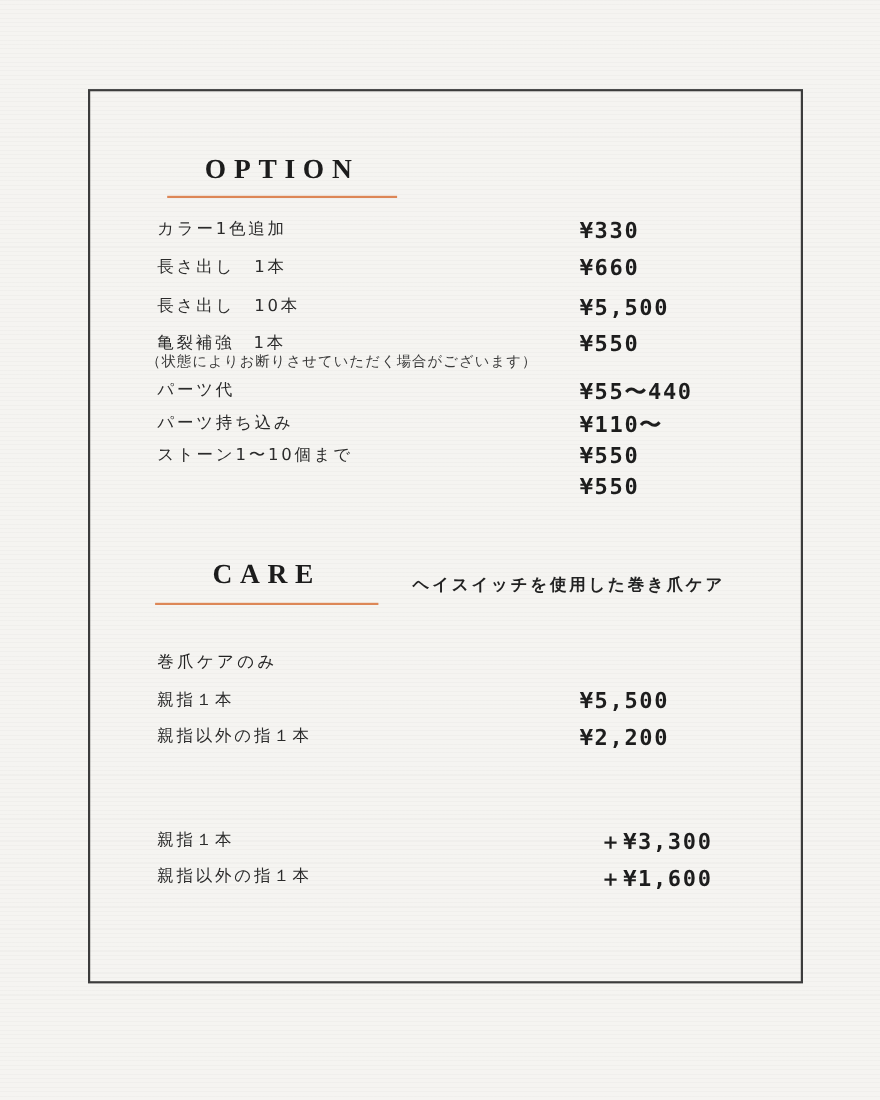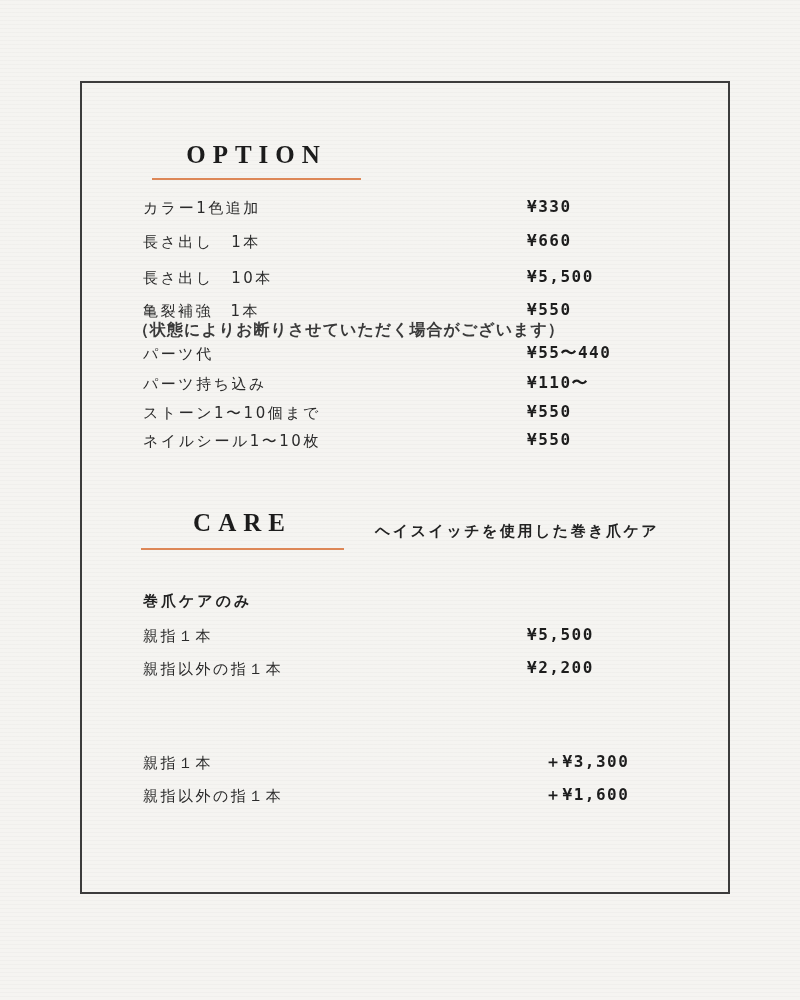--- a/index.html
+++ b/index.html
@@ -32,34 +32,33 @@
   }
   .accent-line{
     position:absolute;height:2px;background:#dd8757;
   }
   .row{position:absolute;left:0;width:800px;height:22px;}
   .label{
     position:absolute;left:143px;top:0;
     font-size:15px;letter-spacing:2.5px;color:#2b2b2b;
     white-space:nowrap;
   }
-  .label.bold{font-weight:bold;letter-spacing:3px;color:#222;text-align:right;}
+  .label.bold{font-weight:normal;letter-spacing:3px;color:#222;text-align:right;}
   .price{
     position:absolute;left:527px;top:-2px;
     font-family:"DejaVu Sans Mono","Liberation Mono",monospace;
     font-weight:600;
-    font-size:16px;letter-spacing:1.5px;color:#1d1d1d;
+    font-size:20px;letter-spacing:1.5px;color:#1d1d1d;
     white-space:nowrap;
   }
   .price.with-plus{left:501px;margin-left:44px;}
   .note{
     position:absolute;left:133px;
-    font-size:16px;letter-spacing:1px;color:#3a3a3a;
+    font-size:13px;letter-spacing:1px;color:#3a3a3a;
     white-space:nowrap;
-    font-weight:bold;
   }
   .subtitle{
     position:absolute;left:375px;top:522px;
     font-size:15px;font-weight:bold;letter-spacing:2.5px;color:#222;
     white-space:nowrap;
   }
 </style>
 </head>
 <body>
 
@@ -93,21 +92,20 @@
   </div>
   <div class="row" style="top:375px">
     <span class="label">パーツ持ち込み</span>
     <span class="price">¥110〜</span>
   </div>
   <div class="row" style="top:404px">
     <span class="label">ストーン1〜10個まで</span>
     <span class="price">¥550</span>
   </div>
   <div class="row" style="top:432px">
-    <span class="label">ネイルシール1〜10枚</span>
     <span class="price">¥550</span>
   </div>
 
   <div class="section-title" style="left:141px;top:509px;width:203px;">CARE</div>
   <div class="accent-line" style="left:141px;top:548px;width:203px;"></div>
   <div class="subtitle">ヘイスイッチを使用した巻き爪ケア</div>
 
   <div class="row" style="top:592px">
     <span class="label bold">巻爪ケアのみ</span>
   </div>

